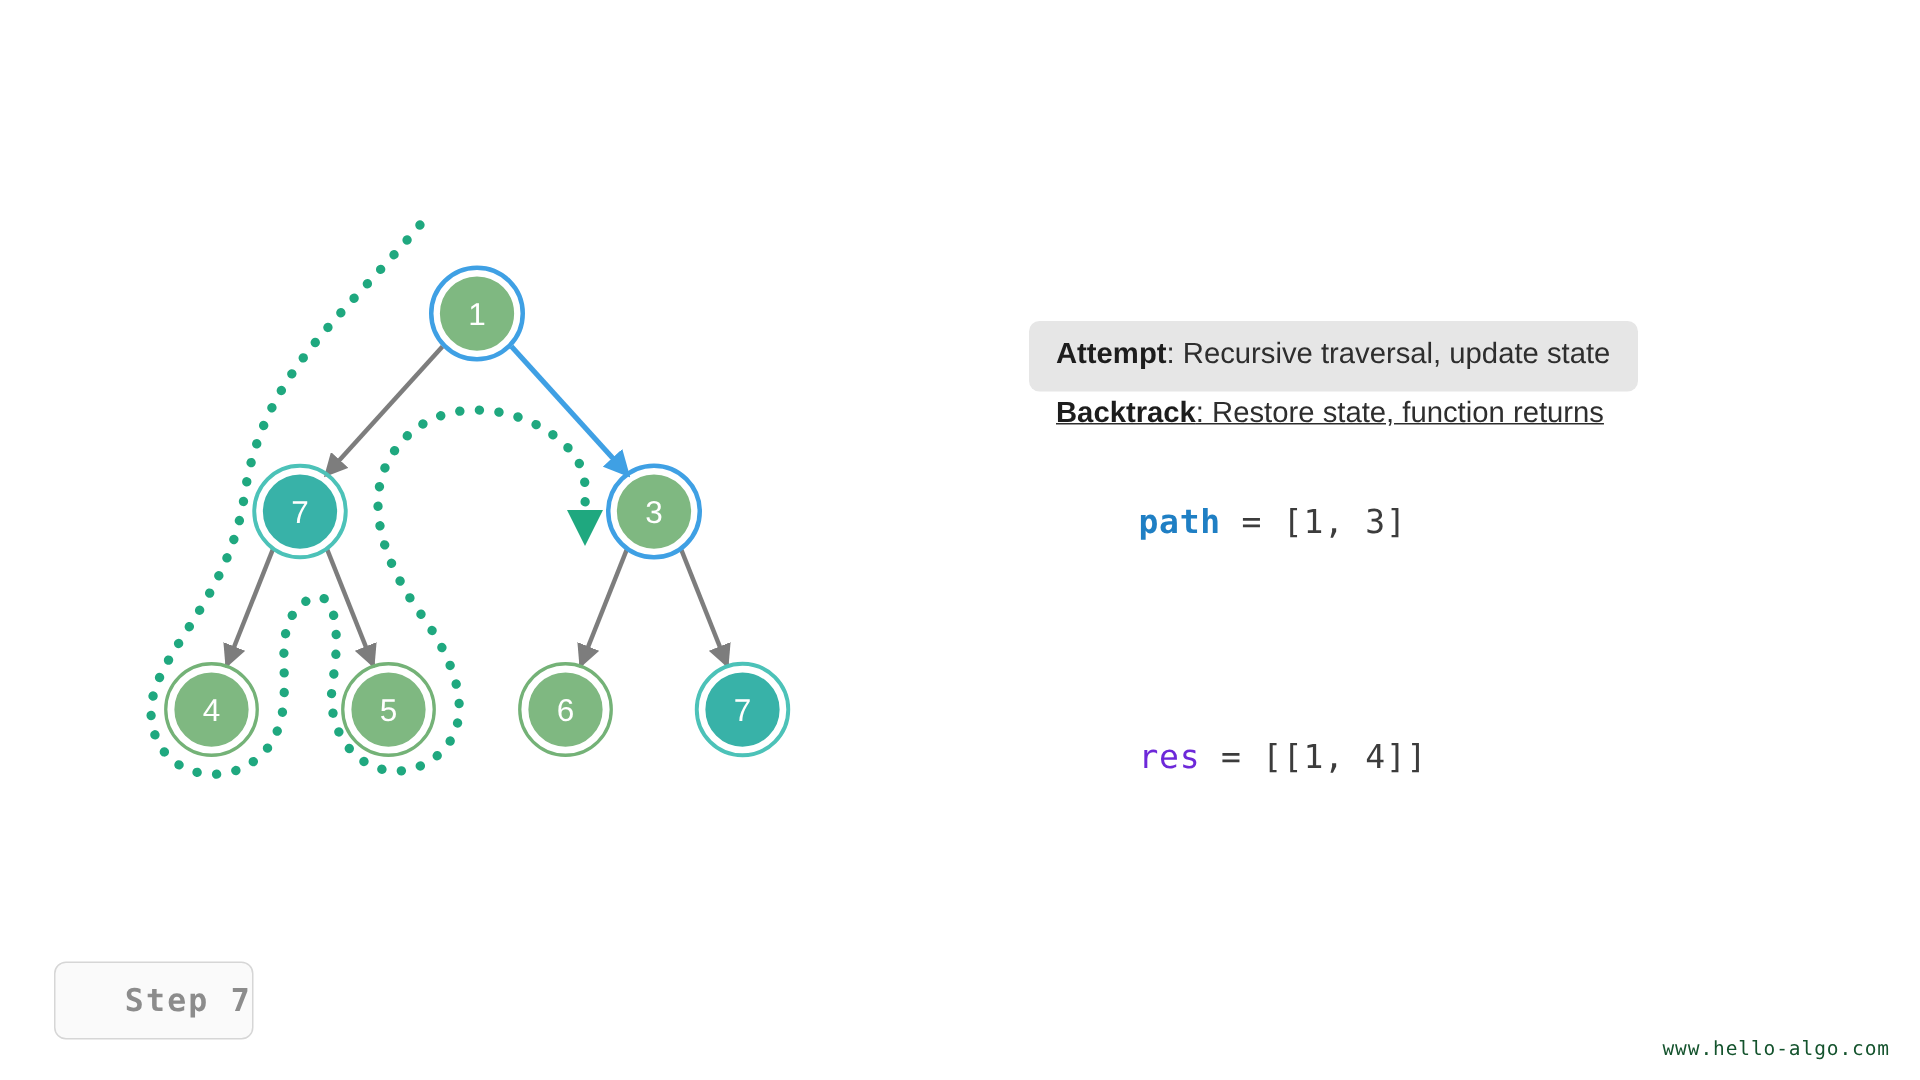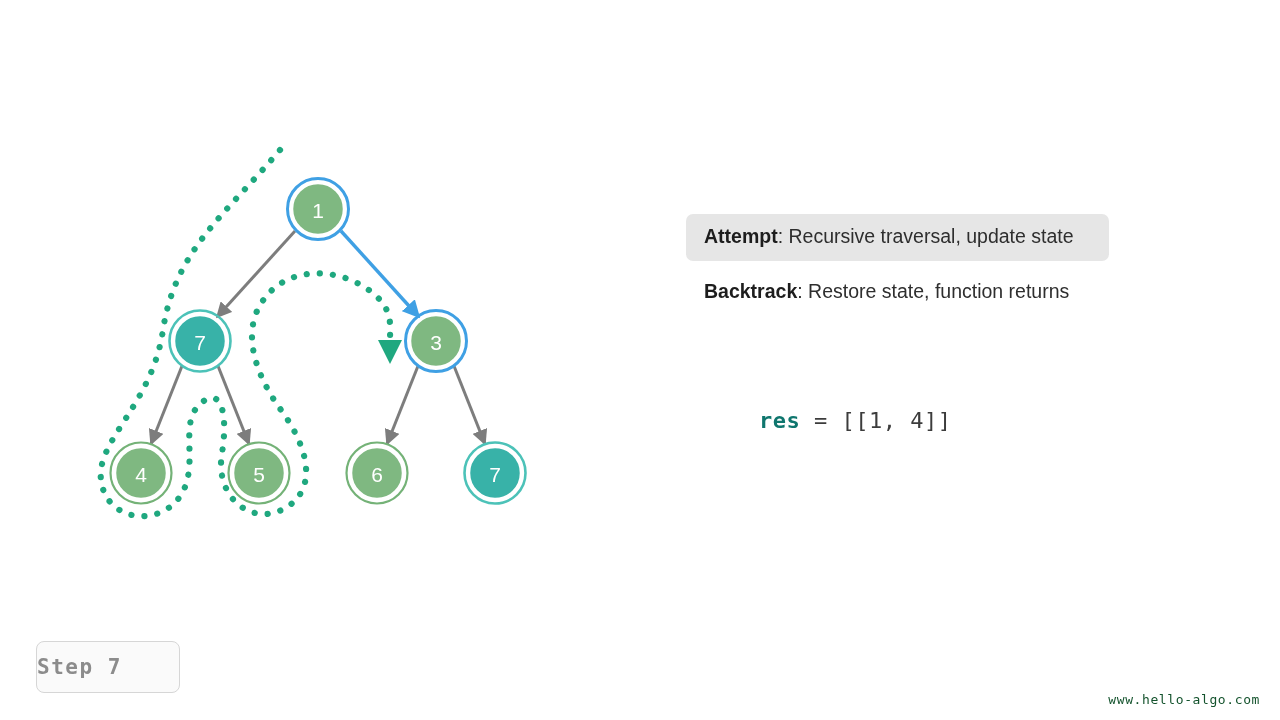--- a/index.html
+++ b/index.html
@@ -46,55 +46,56 @@
     color: #2e2e2e;
     line-height: 1.0;
     white-space: nowrap;
   }
   .info-line b { font-weight: bold; color: #1d1d1d; }
 
   .row-attempt {
     display: inline-block;
     background: #e6e6e6;
     border-radius: 7px;
-    padding: 13px 35px 14px 18px;
+    padding: 13px 18px 14px 18px;
     margin: 0;
   }
   .row-backtrack {
     padding: 0 18px;
-    margin-top: 21px;
+    margin-top: 5px;
+    text-decoration: underline;
   }
 
   .code-line {
     font-family: "DejaVu Sans Mono", "Liberation Mono", monospace;
     font-size: 22px;
     color: #3c3c3c;
     padding: 0 18px;
     white-space: pre;
     letter-spacing: 0.5px;
   }
   #path-row { margin-top: 26px; }
   #res-row  { margin-top: 82px; }
   .var-path { color: #1f7fc4; font-weight: bold; }
-  .var-res  { color: #0f766e; font-weight: bold; }
+  .var-res  { color: #6d28d9; font-weight: normal; }
 
   
   #step-badge {
     position: absolute;
     left: 36px;
     top: 641px;
-    width: 144px;
+    width: 133px;
     height: 52px;
     box-sizing: border-box;
     border: 1px solid #d6d6d6;
     border-radius: 8px;
     background: #fafafa;
     display: flex;
     align-items: center;
-    justify-content: flex-start;
+    justify-content: flex-end;
     font-family: "DejaVu Sans Mono", "Liberation Mono", monospace;
     font-size: 21px;
     font-weight: bold;
     color: #8c8c8c;
     letter-spacing: 1.5px;
   }
 
   
   #watermark {
     position: absolute;
@@ -195,20 +196,23 @@
 <div id="info-panel">
 
   <div class="info-line row-attempt">
     <b>Attempt</b><span>: Recursive traversal, update state</span>
   </div>
 
   <div class="info-line row-backtrack">
     <b>Backtrack</b><span>: Restore state, function returns</span>
   </div>
 
+  <div class="code-line" id="path-row">
+    <span class="var-path">path</span><span> = [1, 3]</span>
+  </div>
 
   <div class="code-line" id="res-row">
     <span class="var-res">res</span><span> = [[1, 4]]</span>
   </div>
 
 </div>
 
 <div id="step-badge">
   <span>Step 7</span>
 </div>

